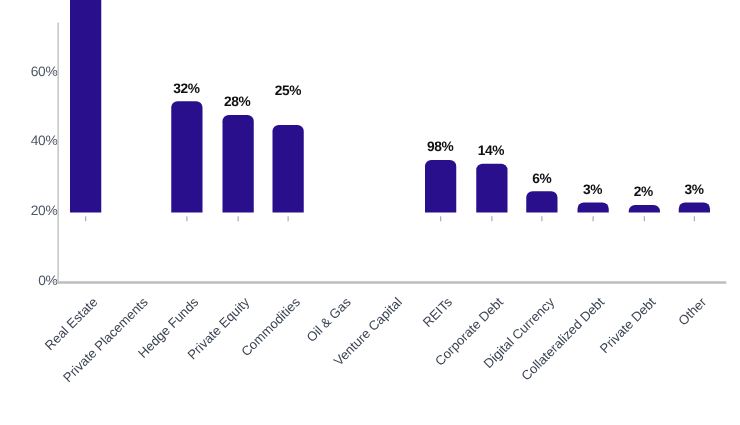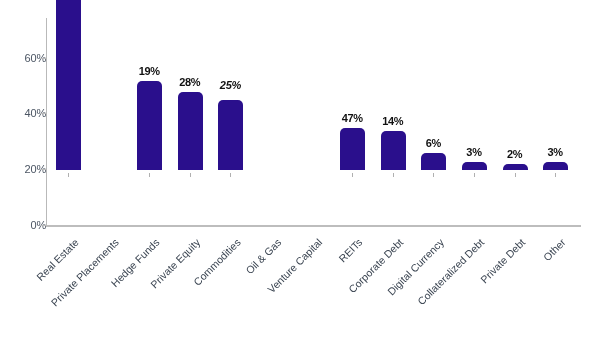--- a/index.html
+++ b/index.html
@@ -158,36 +158,36 @@
   </div>
 
   <div class="bars-layer" id="bars-layer">
       <div class="bar-group" style="left: 48px; height: 340px;">
         <div class="bar" title="Real Estate 71%" style="height: 198.09px; background: rgb(42, 15, 140);"></div>
         <div class="bar-value" style="top: 10.91px; color: rgb(17, 17, 17);">71%</div>
         <div class="x-tick-mark"></div>
       </div>
       <div class="bar-group" style="left: 129.2px; height: 340px;">
         <div class="bar" title="Hedge Funds 32%" style="height: 89.28px; background: rgb(42, 15, 140);"></div>
-        <div class="bar-value" style="top: 119.72px; color: rgb(17, 17, 17);">19%</div>
+        <div class="bar-value" style="top: 119.72px; color: rgb(17, 17, 17);">32%</div>
         <div class="x-tick-mark"></div>
       </div>
       <div class="bar-group" style="left: 169.8px; height: 340px;">
         <div class="bar" title="Private Equity 28%" style="height: 78.12px; background: rgb(42, 15, 140);"></div>
         <div class="bar-value" style="top: 130.88px; color: rgb(17, 17, 17);">28%</div>
         <div class="x-tick-mark"></div>
       </div>
       <div class="bar-group" style="left: 210.4px; height: 340px;">
         <div class="bar" title="Commodities 25%" style="height: 69.75px; background: rgb(42, 15, 140);"></div>
-        <div class="bar-value" style="top: 134px; color: rgb(17, 17, 17); font-style: italic;">25%</div>
+        <div class="bar-value" style="top: 122px; color: rgb(17, 17, 17);">25%</div>
         <div class="x-tick-mark"></div>
       </div>
       <div class="bar-group" style="left: 332.2px; height: 340px;">
         <div class="bar" title="REITs 15%" style="height: 41.85px; background: rgb(42, 15, 140);"></div>
-        <div class="bar-value" style="top: 167.15px; color: rgb(17, 17, 17);">47%</div>
+        <div class="bar-value" style="top: 167.15px; color: rgb(17, 17, 17);">98%</div>
         <div class="x-tick-mark"></div>
       </div>
       <div class="bar-group" style="left: 372.8px; height: 340px;">
         <div class="bar" title="Corporate Debt 14%" style="height: 39.06px; background: rgb(42, 15, 140);"></div>
         <div class="bar-value" style="top: 169.94px; color: rgb(17, 17, 17);">14%</div>
         <div class="x-tick-mark"></div>
       </div>
       <div class="bar-group" style="left: 413.4px; height: 340px;">
         <div class="bar" title="Digital Currency 6%" style="height: 16.74px; background: rgb(42, 15, 140);"></div>
         <div class="bar-value" style="top: 192.26px; color: rgb(17, 17, 17);">6%</div>

